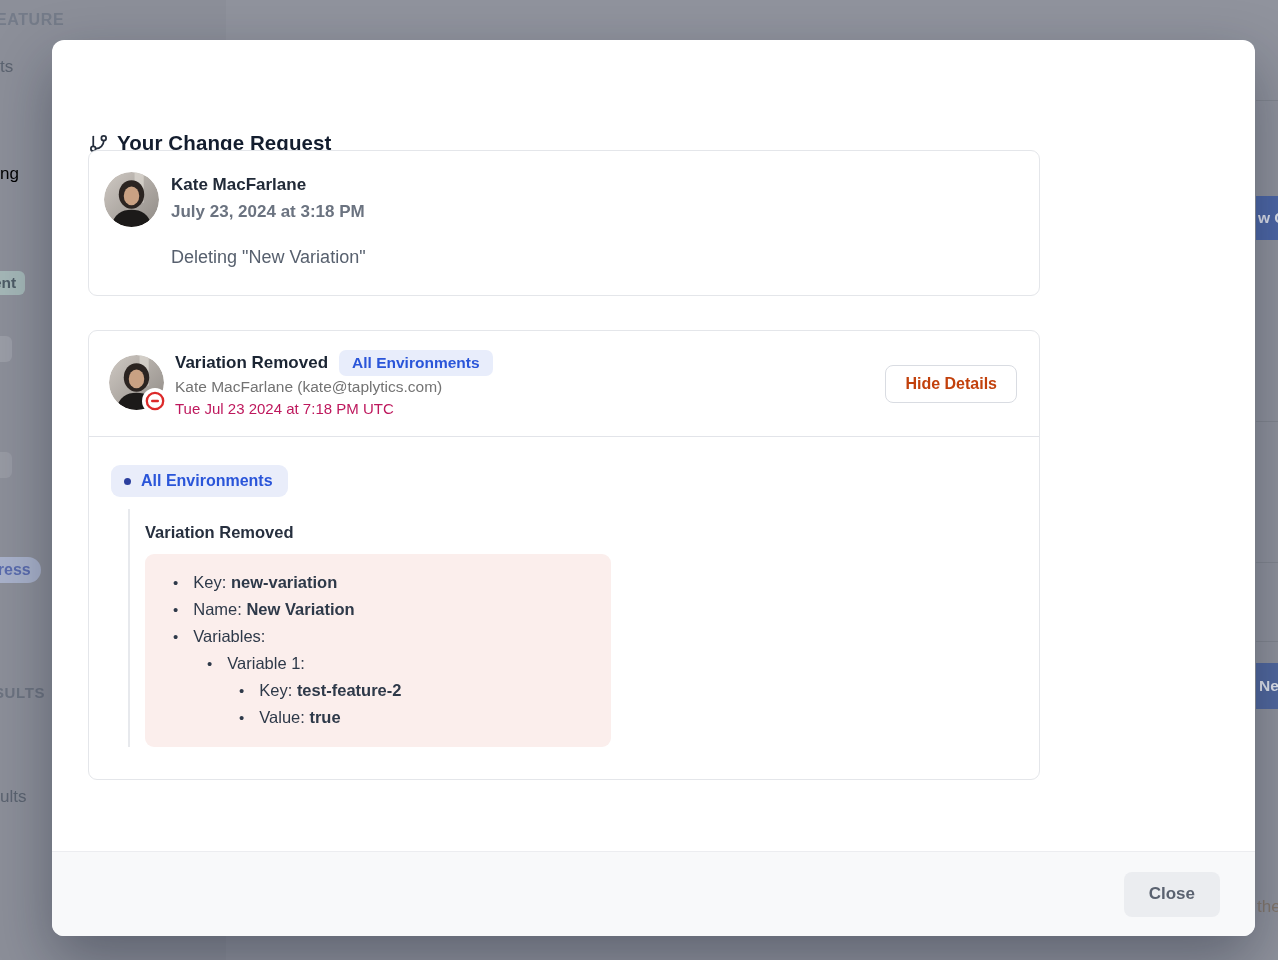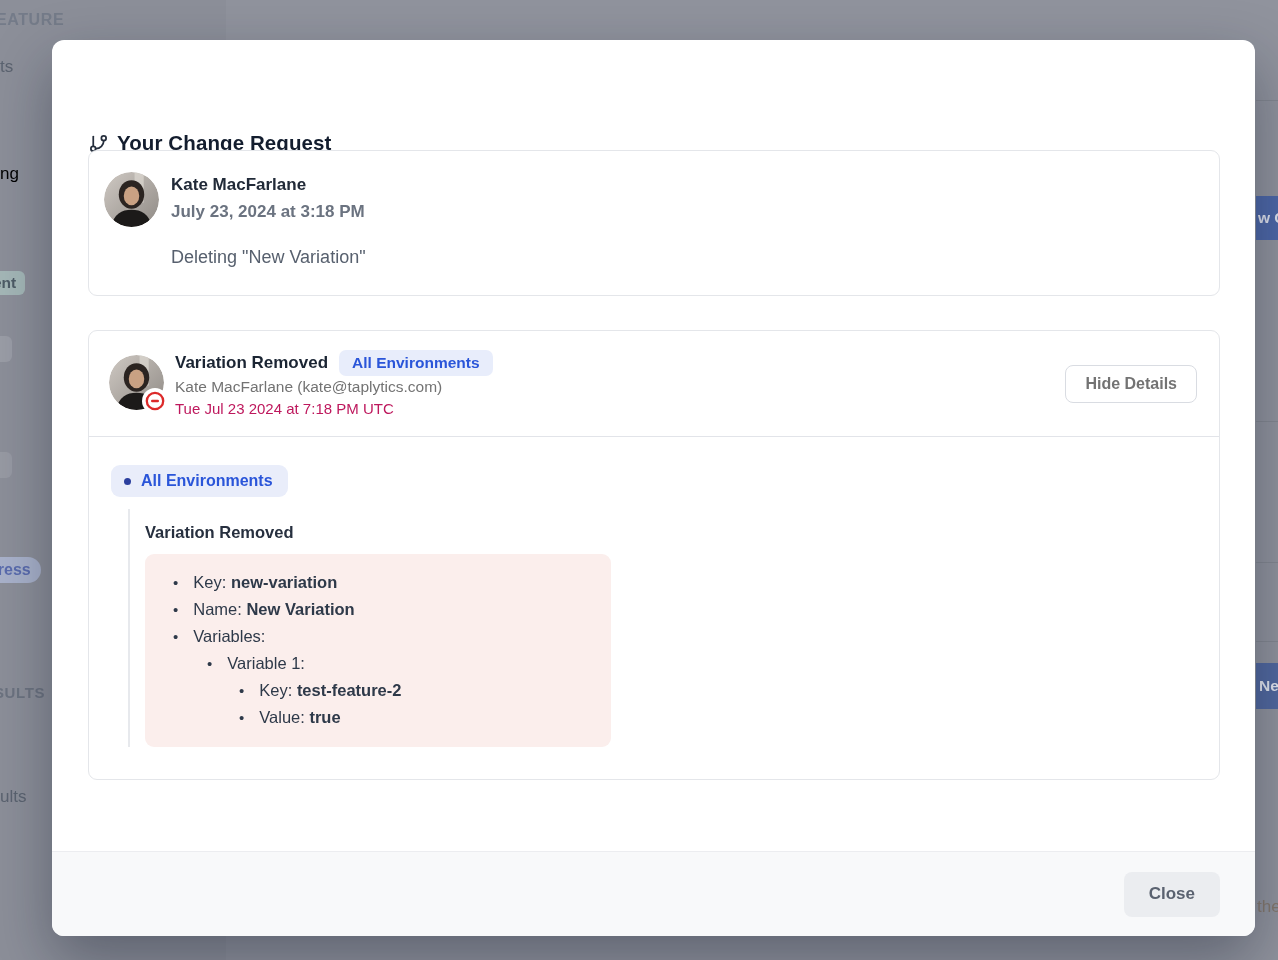--- a/index.html
+++ b/index.html
@@ -30,21 +30,21 @@
   
   .modal{
     position:absolute;left:52px;top:40px;width:1203px;height:896px;
     background:#fff;border-radius:12px;
     box-shadow:0 24px 60px rgba(15,23,42,.38);
   }
   .modal-header{position:absolute;left:36px;top:78px;display:flex;align-items:center;gap:8px;margin-top:13px;}
   .modal-title{font-size:20.5px;font-weight:600;color:#131d2e;letter-spacing:.1px;}
   .branch-icon{width:21px;height:21px;display:block;}
 
-  .card{position:absolute;left:36px;width:1132px;background:#fff;border:1px solid #e4e6ea;border-radius:9px;box-sizing:border-box;}
+  .card{position:absolute;left:36px;width:952px;background:#fff;border:1px solid #e4e6ea;border-radius:9px;box-sizing:border-box;}
   .card-request{top:110px;height:146px;}
   .card-change{top:290px;height:450px;}
 
   .avatar{border-radius:50%;overflow:hidden;display:block;}
   .req-avatar{position:absolute;left:15px;top:21px;width:55px;height:55px;}
   .req-name{position:absolute;left:82px;top:24px;font-size:17px;font-weight:700;color:#212a38;}
   .req-date{position:absolute;left:82px;top:51px;font-size:17px;font-weight:600;color:#6b7380;}
   .req-msg{position:absolute;left:82px;top:96px;font-size:18px;color:#57606e;}
 
   .chg-header{position:absolute;left:0;top:0;right:0;height:105px;border-bottom:1px solid #e2e4e9;}
@@ -52,21 +52,21 @@
   .chg-avatar{width:55px;height:55px;}
   .avatar-badge{position:absolute;right:-4px;bottom:-4px;width:26px;height:26px;background:#fff;border-radius:50%;display:flex;align-items:center;justify-content:center;}
   .chg-titlerow{position:absolute;left:86px;top:19px;display:flex;align-items:center;gap:11px;}
   .chg-title{font-size:17px;font-weight:700;color:#1b2533;}
   .env-badge{background:var(--badge_bg,#e8edfb);color:var(--accent_blue,#2a55d9);font-size:15.5px;font-weight:600;padding:4px 13px;border-radius:7px;}
   .chg-author{position:absolute;left:86px;top:47px;font-size:15.5px;color:#737373;}
   .chg-time{position:absolute;left:86px;top:69px;font-size:15px;color:#be185d;}
   .hide-details-btn{
     position:absolute;right:22px;top:34px;height:38px;padding:0 19px;
     background:#fff;border:1px solid #d9dce2;border-radius:8px;
-    font-family:inherit;font-size:16px;font-weight:600;color:#737373;cursor:pointer;
+    font-family:inherit;font-size:16px;font-weight:600;color:#c2410c;cursor:pointer;
   }
 
   .chg-body{position:absolute;left:0;top:106px;right:0;bottom:0;}
   .env-pill{
     position:absolute;left:22px;top:28px;display:inline-flex;align-items:center;gap:10px;
     background:var(--pill_bg,#e9edfa);border-radius:9px;padding:7px 15px 7px 13px;
   }
   .env-pill .dot{width:7px;height:7px;border-radius:50%;background:#2b3f9e;}
   .env-pill .lbl{font-size:16px;font-weight:600;color:var(--accent_blue,#2a55d9);}
 

